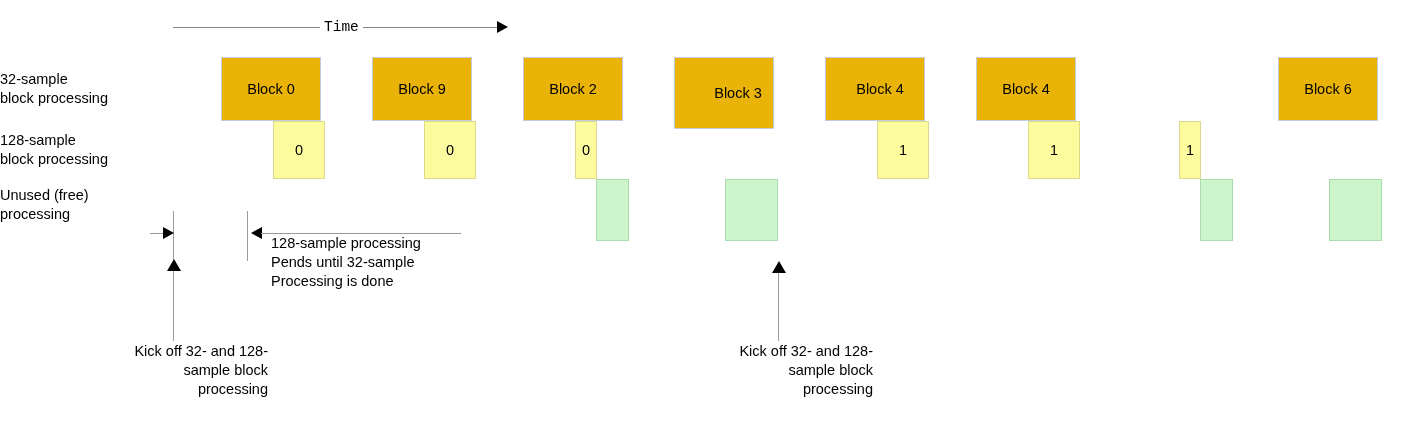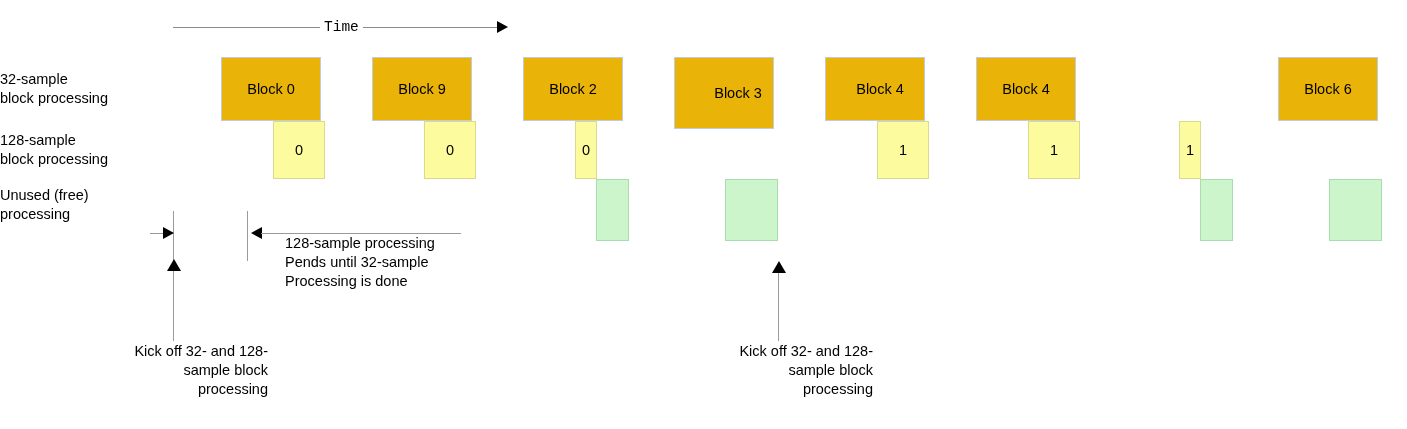--- a/index.html
+++ b/index.html
@@ -178,21 +178,21 @@
   <div class="vline" style="left:173px; top:211px; height:130px;"></div>
 
   <div class="hline" style="left:150px; top:233px; width:16px;"></div>
   <div class="arrow-right" style="left:163px; top:227px;"></div>
 
   <div class="arrow-up" style="left:167px; top:259px;"></div>
 
   <div class="vline" style="left:247px; top:211px; height:50px;"></div>
   <div class="arrow-left" style="left:251px; top:227px;"></div>
   <div class="hline" style="left:261px; top:233px; width:200px;"></div>
-  <div class="note note-left" style="left:285px; top:234px; width:280px;">128-sample processing
+  <div class="note note-left" style="left:271px; top:234px; width:280px;">128-sample processing
 Pends until 32-sample
 Processing is done</div>
 
   <div class="note note-center" style="left:78px; top:342px; width:190px;">Kick off 32- and 128-
 sample block
 processing</div>
 
   <div class="vline" style="left:778px; top:273px; height:68px;"></div>
   <div class="arrow-up" style="left:772px; top:261px;"></div>
   <div class="note note-center" style="left:683px; top:342px; width:190px;">Kick off 32- and 128-

